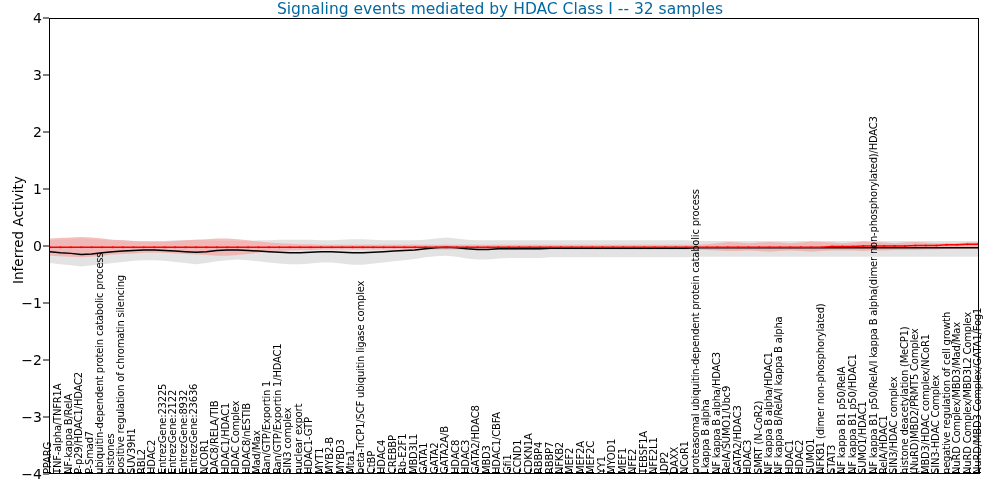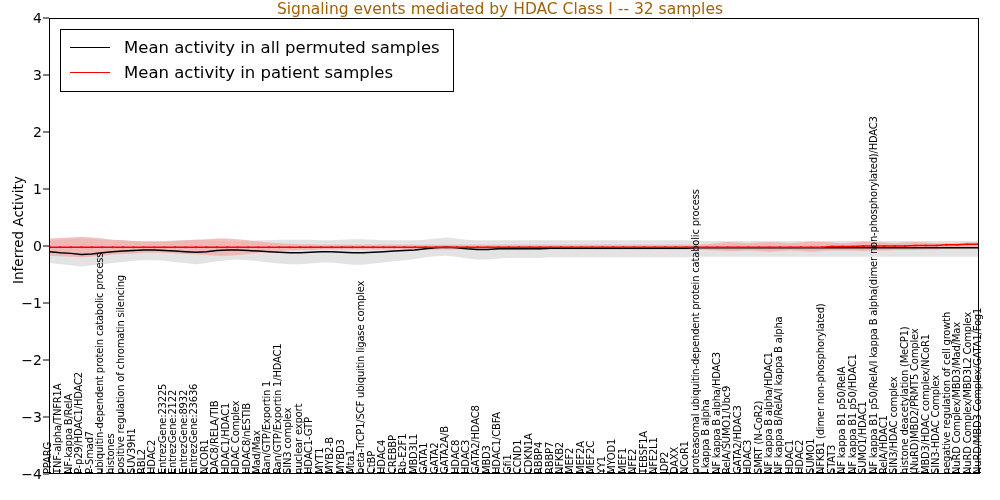--- a/index.html
+++ b/index.html
@@ -22,21 +22,21 @@
   }
 
   
   #chart-title {
     position: absolute;
     top: 0px;
     left: 0;
     width: 1000px;
     text-align: center;
     font-size: 15.5px;
-    color: #a16207;
+    color: #0369a1;
     line-height: 18px;
     white-space: nowrap;
   }
 
   
   #plot-area {
     position: absolute;
     left: 49px;
     top: 18px;
     width: 930px;
@@ -465,24 +465,14 @@
       <div class="xtick-label" style="left: 902.652px;">negative regulation of cell growth</div>
       <div class="xtick-mark" style="left: 909.101px;"></div>
       <div class="xtick-label" style="left: 913.101px;">NuRD Complex/MBD3/Mad/Max</div>
       <div class="xtick-mark" style="left: 919.551px;"></div>
       <div class="xtick-label" style="left: 923.551px;">NuRD Complex/MBD3L2 Complex</div>
       <div class="xtick-mark" style="left: 930px;"></div>
       <div class="xtick-label" style="left: 934px;">NuRD/MBD3 Complex/GATA1/Fog1</div>
     </div>
 
 
-  <div id="legend">
-      <div class="legend-row">
-        <span class="legend-swatch" style="border-top-color: rgb(0, 0, 0);"></span>
-        <span class="legend-text">Mean activity in all permuted samples</span>
-      </div>
-      <div class="legend-row">
-        <span class="legend-swatch" style="border-top-color: rgb(255, 0, 0);"></span>
-        <span class="legend-text">Mean activity in patient samples</span>
-      </div>
-    </div>
 
 </div>
 
 </body></html>

